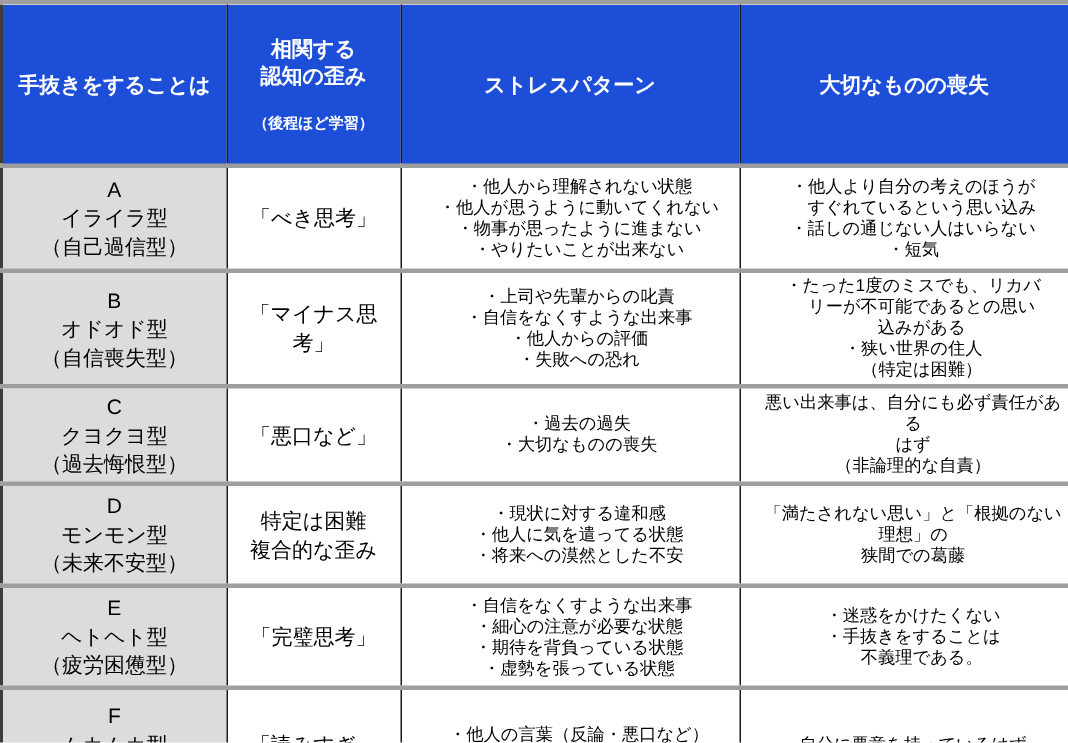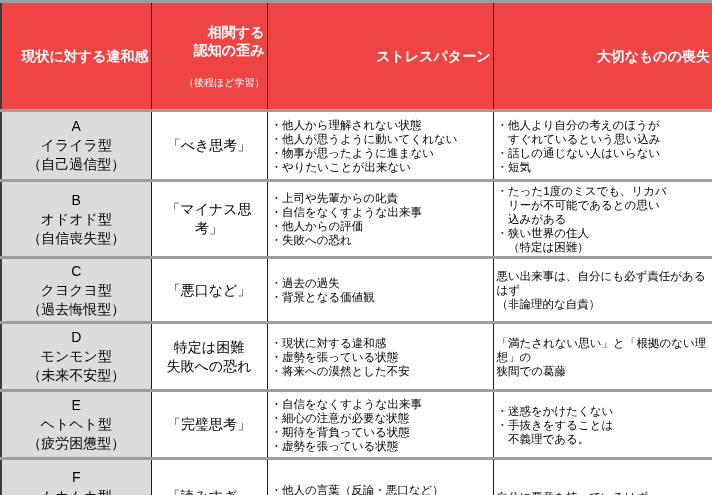--- a/index.html
+++ b/index.html
@@ -28,34 +28,34 @@
   th, td {
     box-sizing: border-box;
     border-left: 1px solid #1a1a1a;
     border-right: 1px solid #1a1a1a;
     border-top: 3px solid #9e9e9e;
     border-bottom: 3px solid #9e9e9e;
     overflow: hidden;
     white-space: pre-line;
   }
   thead th {
-    background: #ef4444;
+    background: #1d4ed8;
     color: #ffffff;
     font-size: 14px;
     font-weight: bold;
     line-height: 18px;
-    text-align: right;
+    text-align: center;
     vertical-align: middle;
     height: 62px;
     padding: 2px;
   }
   th .sub {
     font-size: 10px;
     line-height: 12px;
-    font-weight: normal;
+    font-weight: bold;
   }
   td.pattern {
     background: #dcdcdc;
     color: #000000;
     font-size: 14px;
     line-height: 19px;
     text-align: center;
     vertical-align: middle;
     padding: 2px;
   }
@@ -66,23 +66,23 @@
     line-height: 19px;
     text-align: center;
     vertical-align: middle;
     padding: 2px;
   }
   td.list {
     background: #ffffff;
     color: #000000;
     font-size: 11.5px;
     line-height: 14px;
-    text-align: left;
+    text-align: center;
     vertical-align: middle;
-    padding: 2px 2px 2px 3px;
+    padding: 2px 2px 2px 14px;
   }
   tr.h-a td { height: 70px; }
   tr.h-b td { height: 70px; }
   tr.h-c td { height: 65px; }
   tr.h-d td { height: 68px; }
   tr.h-e td { height: 68px; }
   tr.h-f td { height: 76px; }
 </style>
 </head>
 <body>
@@ -91,21 +91,21 @@
   <table class="stress-table">
     <colgroup>
       <col class="c-pattern">
       <col class="c-distortion">
       <col class="c-stressors">
       <col class="c-values">
     </colgroup>
     <thead>
       <tr>
         <th>
-          <div>現状に対する違和感</div>
+          <div>手抜きをすることは</div>
         </th>
         <th>
           <div>相関する
 認知の歪み</div>
           <div class="sub">（後程ほど学習）</div>
         </th>
         <th>
           <div>ストレスパターン</div>
         </th>
         <th>
@@ -142,33 +142,33 @@
 　込みがある
 ・狭い世界の住人
 　（特定は困難）</td>
       </tr>
       <tr class="h-c">
         <td class="pattern">C
 クヨクヨ型
 （過去悔恨型）</td>
         <td class="distortion">「悪口など」</td>
         <td class="list">・過去の過失
-・背景となる価値観</td>
+・大切なものの喪失</td>
         <td class="list">悪い出来事は、自分にも必ず責任がある
 はず
 （非論理的な自責）</td>
       </tr>
       <tr class="h-d">
         <td class="pattern">D
 モンモン型
 （未来不安型）</td>
         <td class="distortion">特定は困難
-失敗への恐れ</td>
+複合的な歪み</td>
         <td class="list">・現状に対する違和感
-・虚勢を張っている状態
+・他人に気を遣ってる状態
 ・将来への漠然とした不安</td>
         <td class="list">「満たされない思い」と「根拠のない理想」の
 狭間での葛藤</td>
       </tr>
       <tr class="h-e">
         <td class="pattern">E
 ヘトヘト型
 （疲労困憊型）</td>
         <td class="distortion">「完璧思考」</td>
         <td class="list">・自信をなくすような出来事

